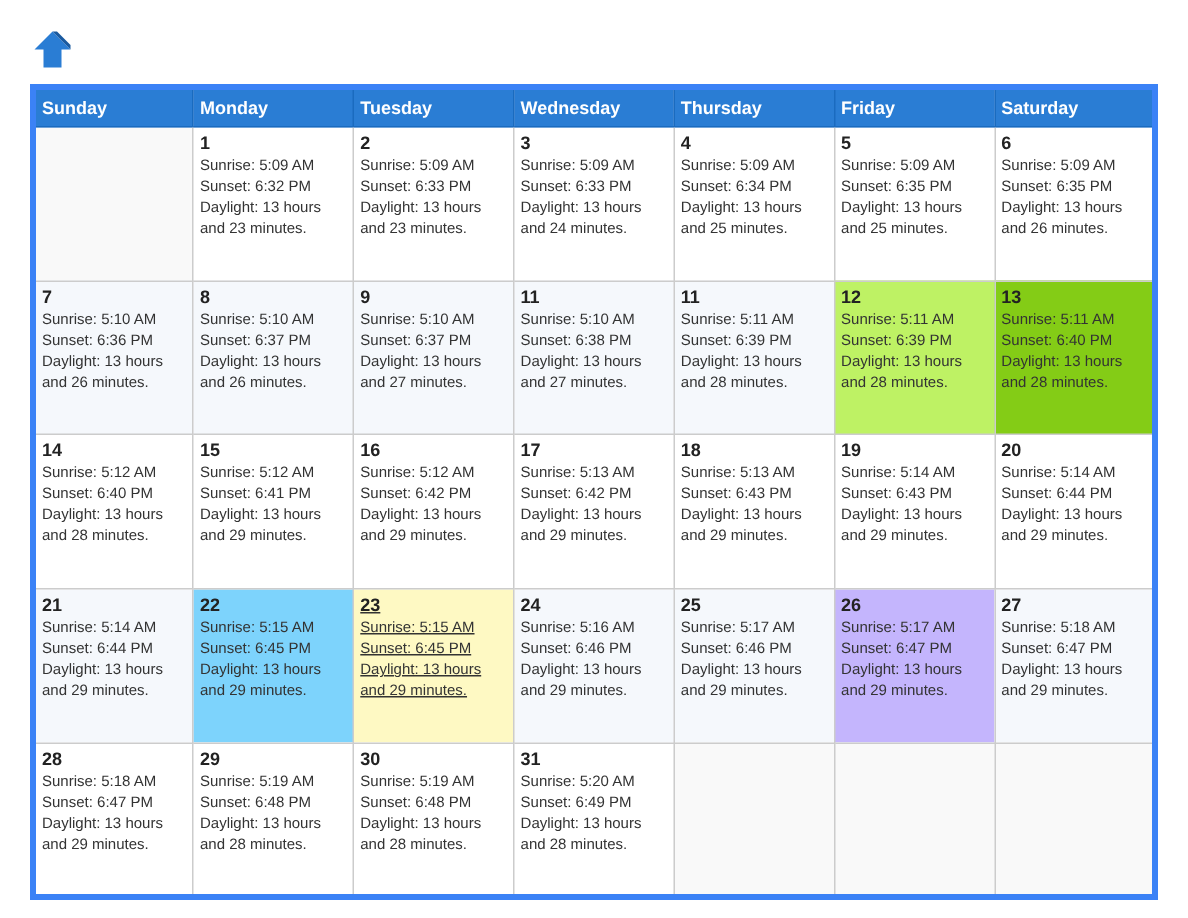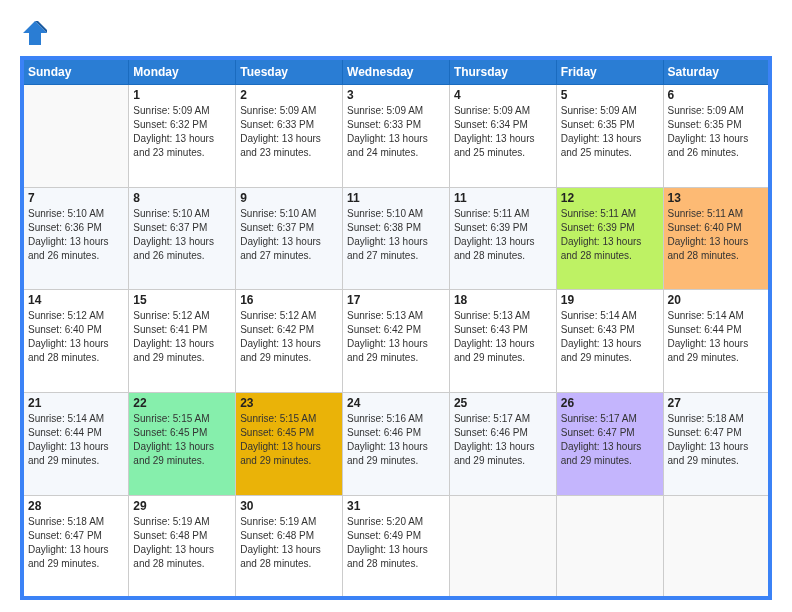--- a/index.html
+++ b/index.html
@@ -179,21 +179,21 @@
             <div class="cell-text">Sunrise: 5:10 AM<br>Sunset: 6:38 PM<br>Daylight: 13 hours and 27 minutes.</div>
           </td>
           <td style="background: rgb(245, 248, 252);">
             <span class="day-number">11</span>
             <div class="cell-text">Sunrise: 5:11 AM<br>Sunset: 6:39 PM<br>Daylight: 13 hours and 28 minutes.</div>
           </td>
           <td style="background: #bef264;">
             <span class="day-number">12</span>
             <div class="cell-text">Sunrise: 5:11 AM<br>Sunset: 6:39 PM<br>Daylight: 13 hours and 28 minutes.</div>
           </td>
-          <td style="background: #fdba74;">
+          <td style="background: #84cc16;">
             <span class="day-number">13</span>
             <div class="cell-text">Sunrise: 5:11 AM<br>Sunset: 6:40 PM<br>Daylight: 13 hours and 28 minutes.</div>
           </td>
         </tr>
         <tr>
           <td>
             <span class="day-number">14</span>
             <div class="cell-text">Sunrise: 5:12 AM<br>Sunset: 6:40 PM<br>Daylight: 13 hours and 28 minutes.</div>
           </td>
           <td>
@@ -219,25 +219,25 @@
           <td>
             <span class="day-number">20</span>
             <div class="cell-text">Sunrise: 5:14 AM<br>Sunset: 6:44 PM<br>Daylight: 13 hours and 29 minutes.</div>
           </td>
         </tr>
         <tr>
           <td style="background: rgb(245, 248, 252);">
             <span class="day-number">21</span>
             <div class="cell-text">Sunrise: 5:14 AM<br>Sunset: 6:44 PM<br>Daylight: 13 hours and 29 minutes.</div>
           </td>
-          <td style="background: #86efac;">
+          <td style="background: #7dd3fc;">
             <span class="day-number">22</span>
             <div class="cell-text">Sunrise: 5:15 AM<br>Sunset: 6:45 PM<br>Daylight: 13 hours and 29 minutes.</div>
           </td>
-          <td style="background: #eab308;">
+          <td style="background: #fef9c3; text-decoration: underline;">
             <span class="day-number">23</span>
             <div class="cell-text">Sunrise: 5:15 AM<br>Sunset: 6:45 PM<br>Daylight: 13 hours and 29 minutes.</div>
           </td>
           <td style="background: rgb(245, 248, 252);">
             <span class="day-number">24</span>
             <div class="cell-text">Sunrise: 5:16 AM<br>Sunset: 6:46 PM<br>Daylight: 13 hours and 29 minutes.</div>
           </td>
           <td style="background: rgb(245, 248, 252);">
             <span class="day-number">25</span>
             <div class="cell-text">Sunrise: 5:17 AM<br>Sunset: 6:46 PM<br>Daylight: 13 hours and 29 minutes.</div>

